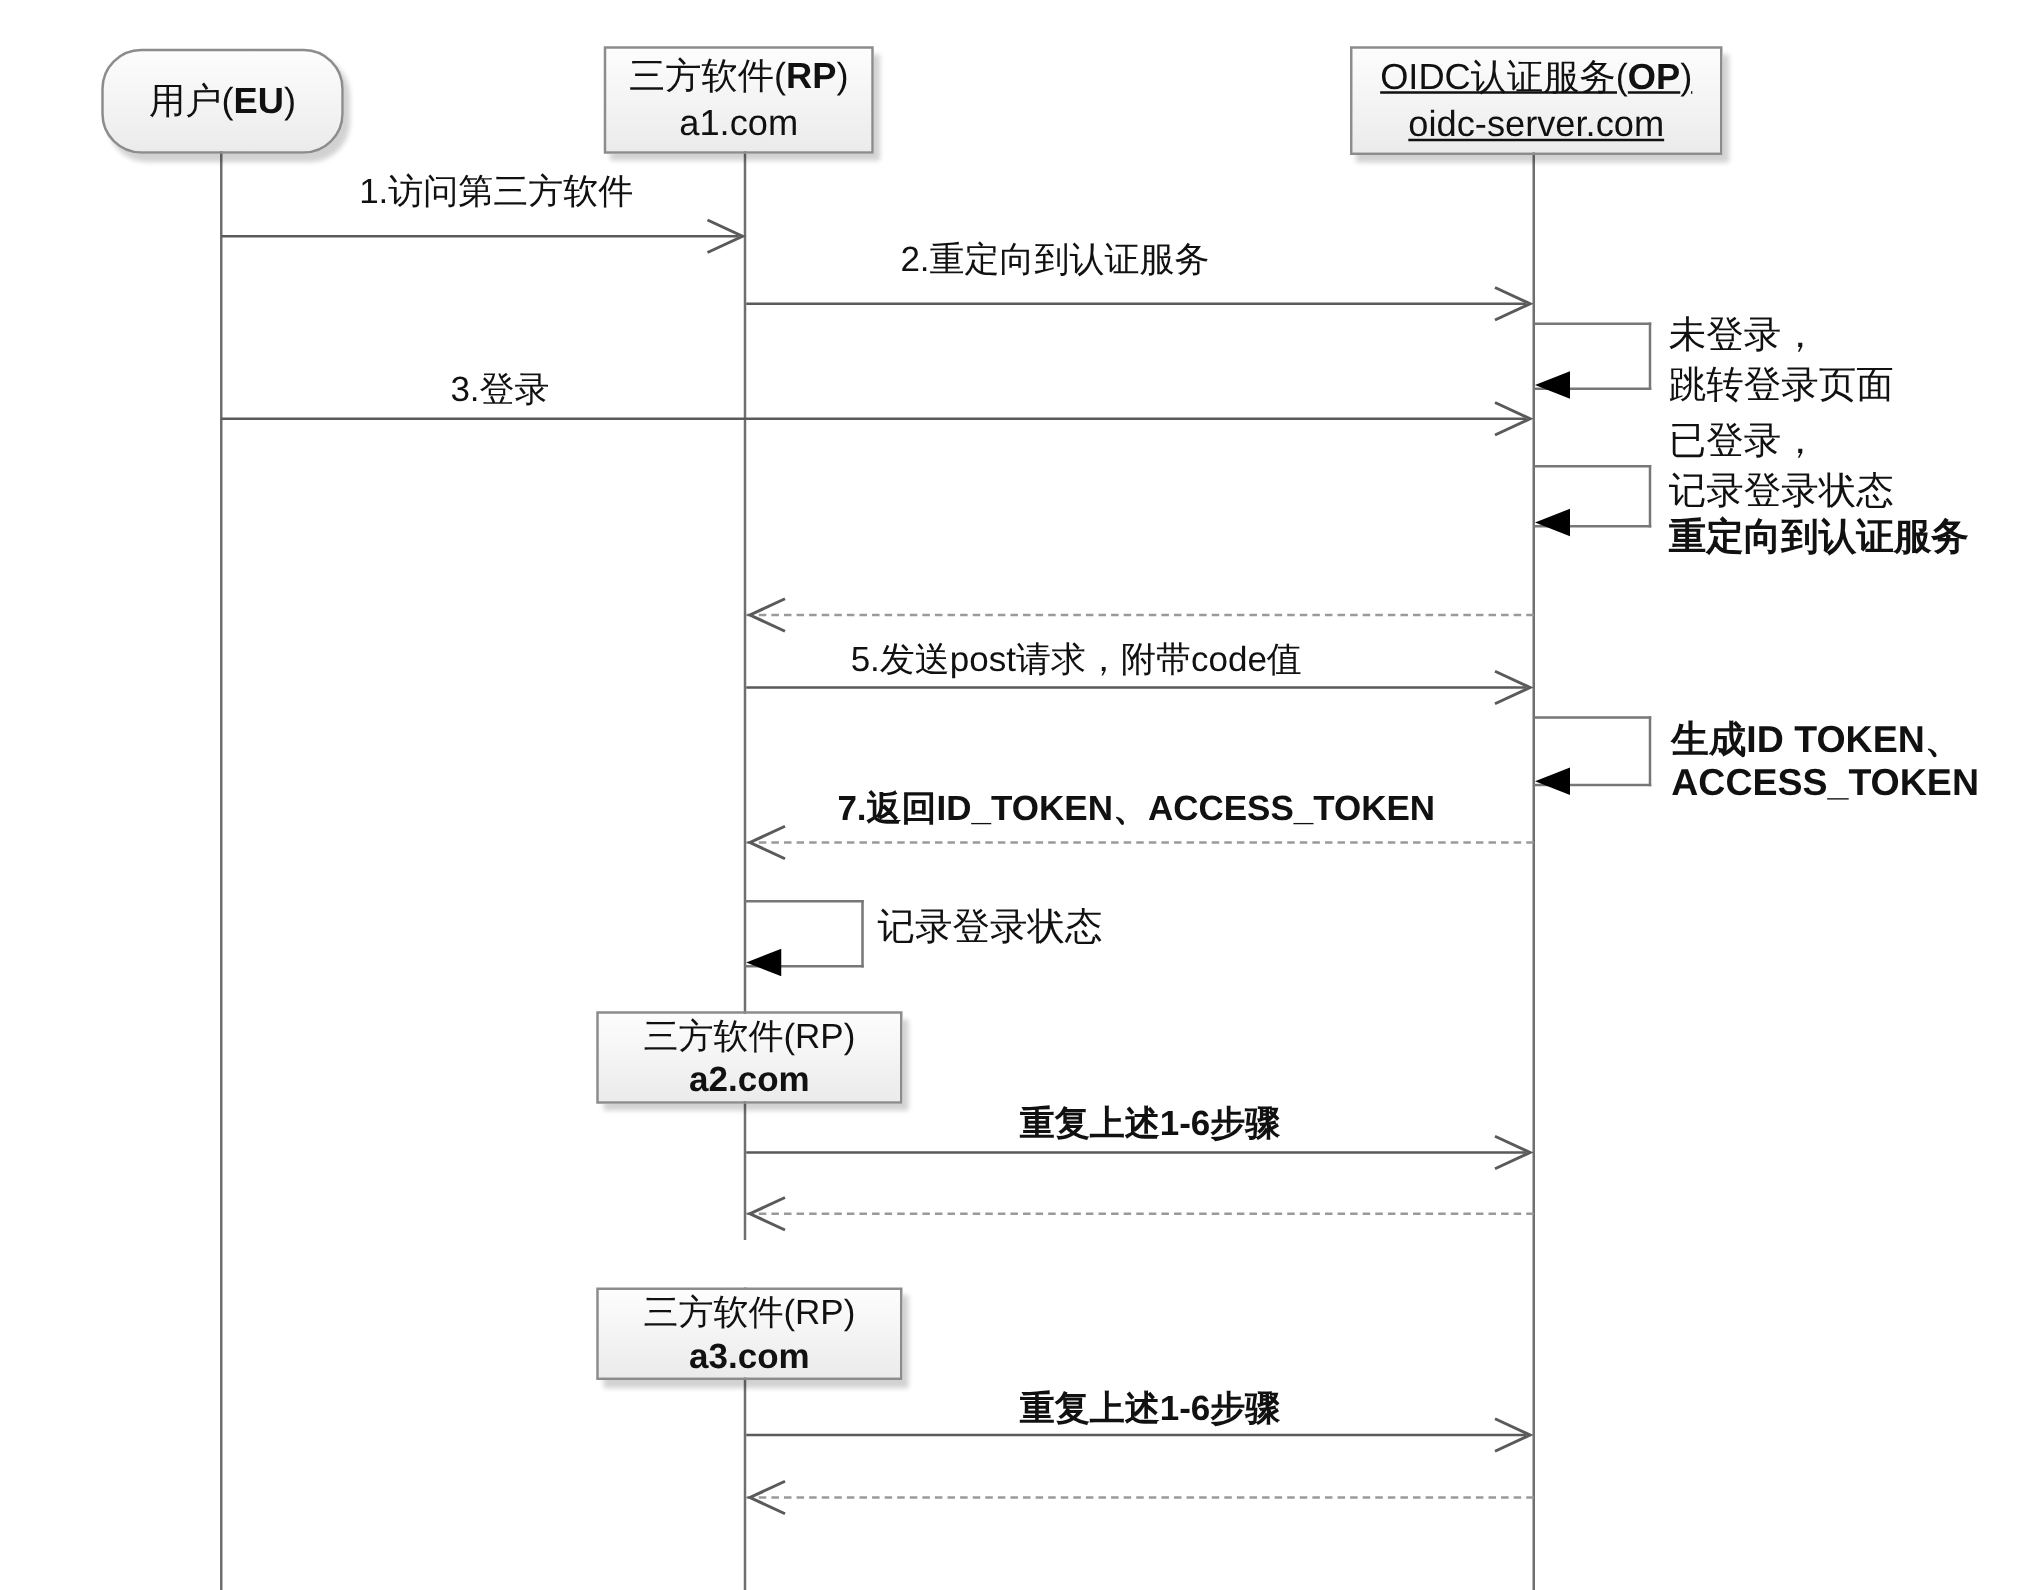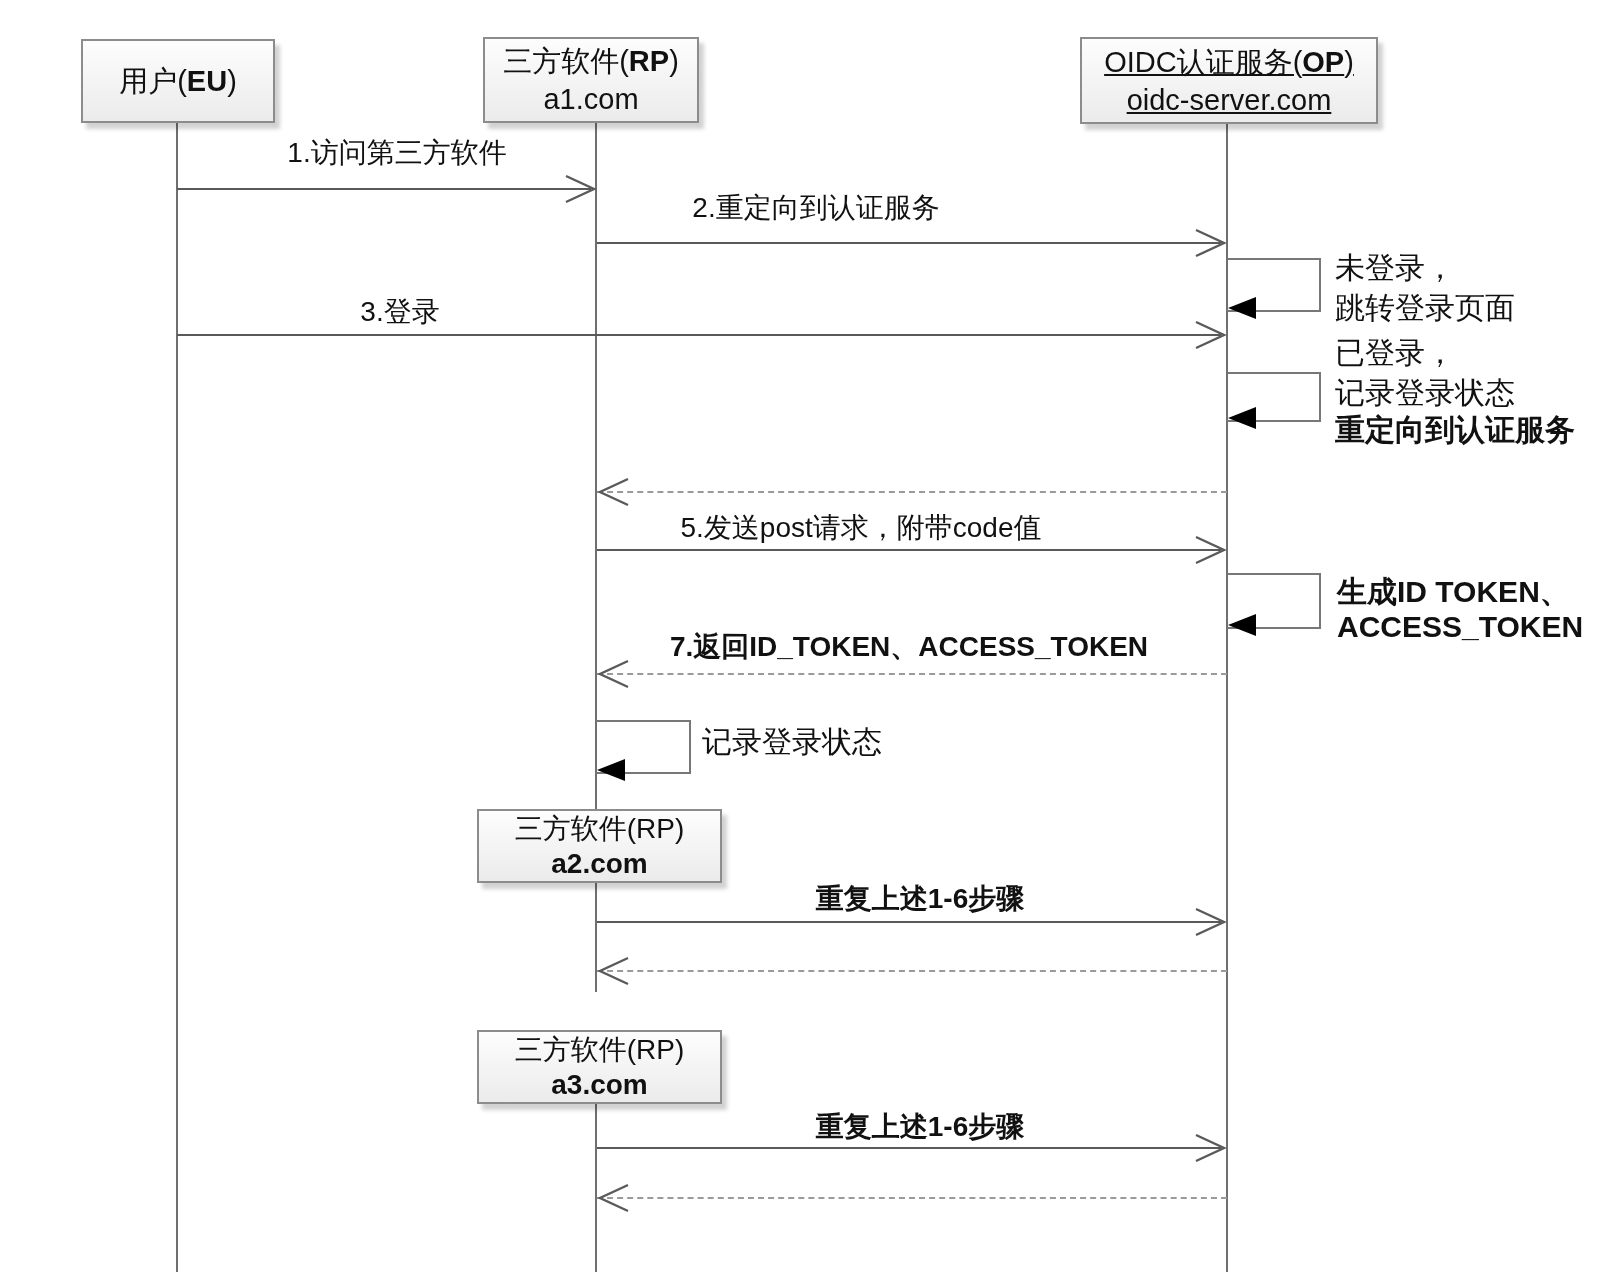--- a/index.html
+++ b/index.html
@@ -44,21 +44,21 @@
   <div class="lifeline" style="left:595px;top:118px;height:874px;"></div>
   <div class="lifeline" style="left:595px;top:1030px;height:242px;"></div>
   <div class="lifeline" style="left:1226px;top:120px;height:1152px;"></div>
 
   <div class="msg-label" style="left:397px;top:153px;">1.访问第三方软件</div>
   <div class="solid-line" style="left:177px;top:188px;width:414px;"></div>
   <svg class="chevron" style="left:563px;top:173px;" width="34" height="32">
       <path d="M3 3 L31 16 L3 29" fill="none" stroke="#5a5a5a" stroke-width="2.4"></path>
     </svg>
 
-  <div class="msg-label" style="left:816px;top:208px;">2.重定向到认证服务</div>
+  <div class="msg-label" style="left:844px;top:208px;">2.重定向到认证服务</div>
   <div class="solid-line" style="left:597px;top:242px;width:624px;"></div>
   <svg class="chevron" style="left:1193px;top:227px;" width="34" height="32">
       <path d="M3 3 L31 16 L3 29" fill="none" stroke="#5a5a5a" stroke-width="2.4"></path>
     </svg>
 
   <div class="self-box" style="left:1227px;top:258px;width:92px;height:50px;"></div>
   <div class="head-left" style="left:1228px;top:297px;"></div>
   <div class="side-label" style="left:1335px;top:268px;">未登录，</div>
   <div class="side-label" style="left:1335px;top:308px;">跳转登录页面</div>
 
@@ -113,21 +113,21 @@
   <div class="msg-label bold" style="left:920px;top:1127px;">重复上述1-6步骤</div>
   <div class="solid-line" style="left:597px;top:1147px;width:624px;"></div>
   <svg class="chevron" style="left:1193px;top:1132px;" width="34" height="32">
       <path d="M3 3 L31 16 L3 29" fill="none" stroke="#5a5a5a" stroke-width="2.4"></path>
     </svg>
   <div class="dashed-line" style="left:597px;top:1197px;width:630px;"></div>
   <svg class="chevron" style="left:597px;top:1182px;" width="34" height="32">
       <path d="M31 3 L3 16 L31 29" fill="none" stroke="#5a5a5a" stroke-width="2.4"></path>
     </svg>
 
-  <div class="actor" style="left:81px;top:39px;width:190px;height:80px;">
+  <div class="actor" style="left:81px;top:39px;width:190px;height:80px;border-radius:32px;">
     <div><span>用户(</span><b>EU</b><span>)</span></div>
   </div>
 
   <div class="actor" style="left:483px;top:37px;width:212px;height:82px;">
     <div><span>三方软件(</span><b>RP</b><span>)</span></div>
     <div>a1.com</div>
   </div>
 
   <div class="actor" style="left:1080px;top:37px;width:294px;height:83px;text-decoration:underline;">
     <div><span>OIDC认证服务(</span><b>OP</b><span>)</span></div>

